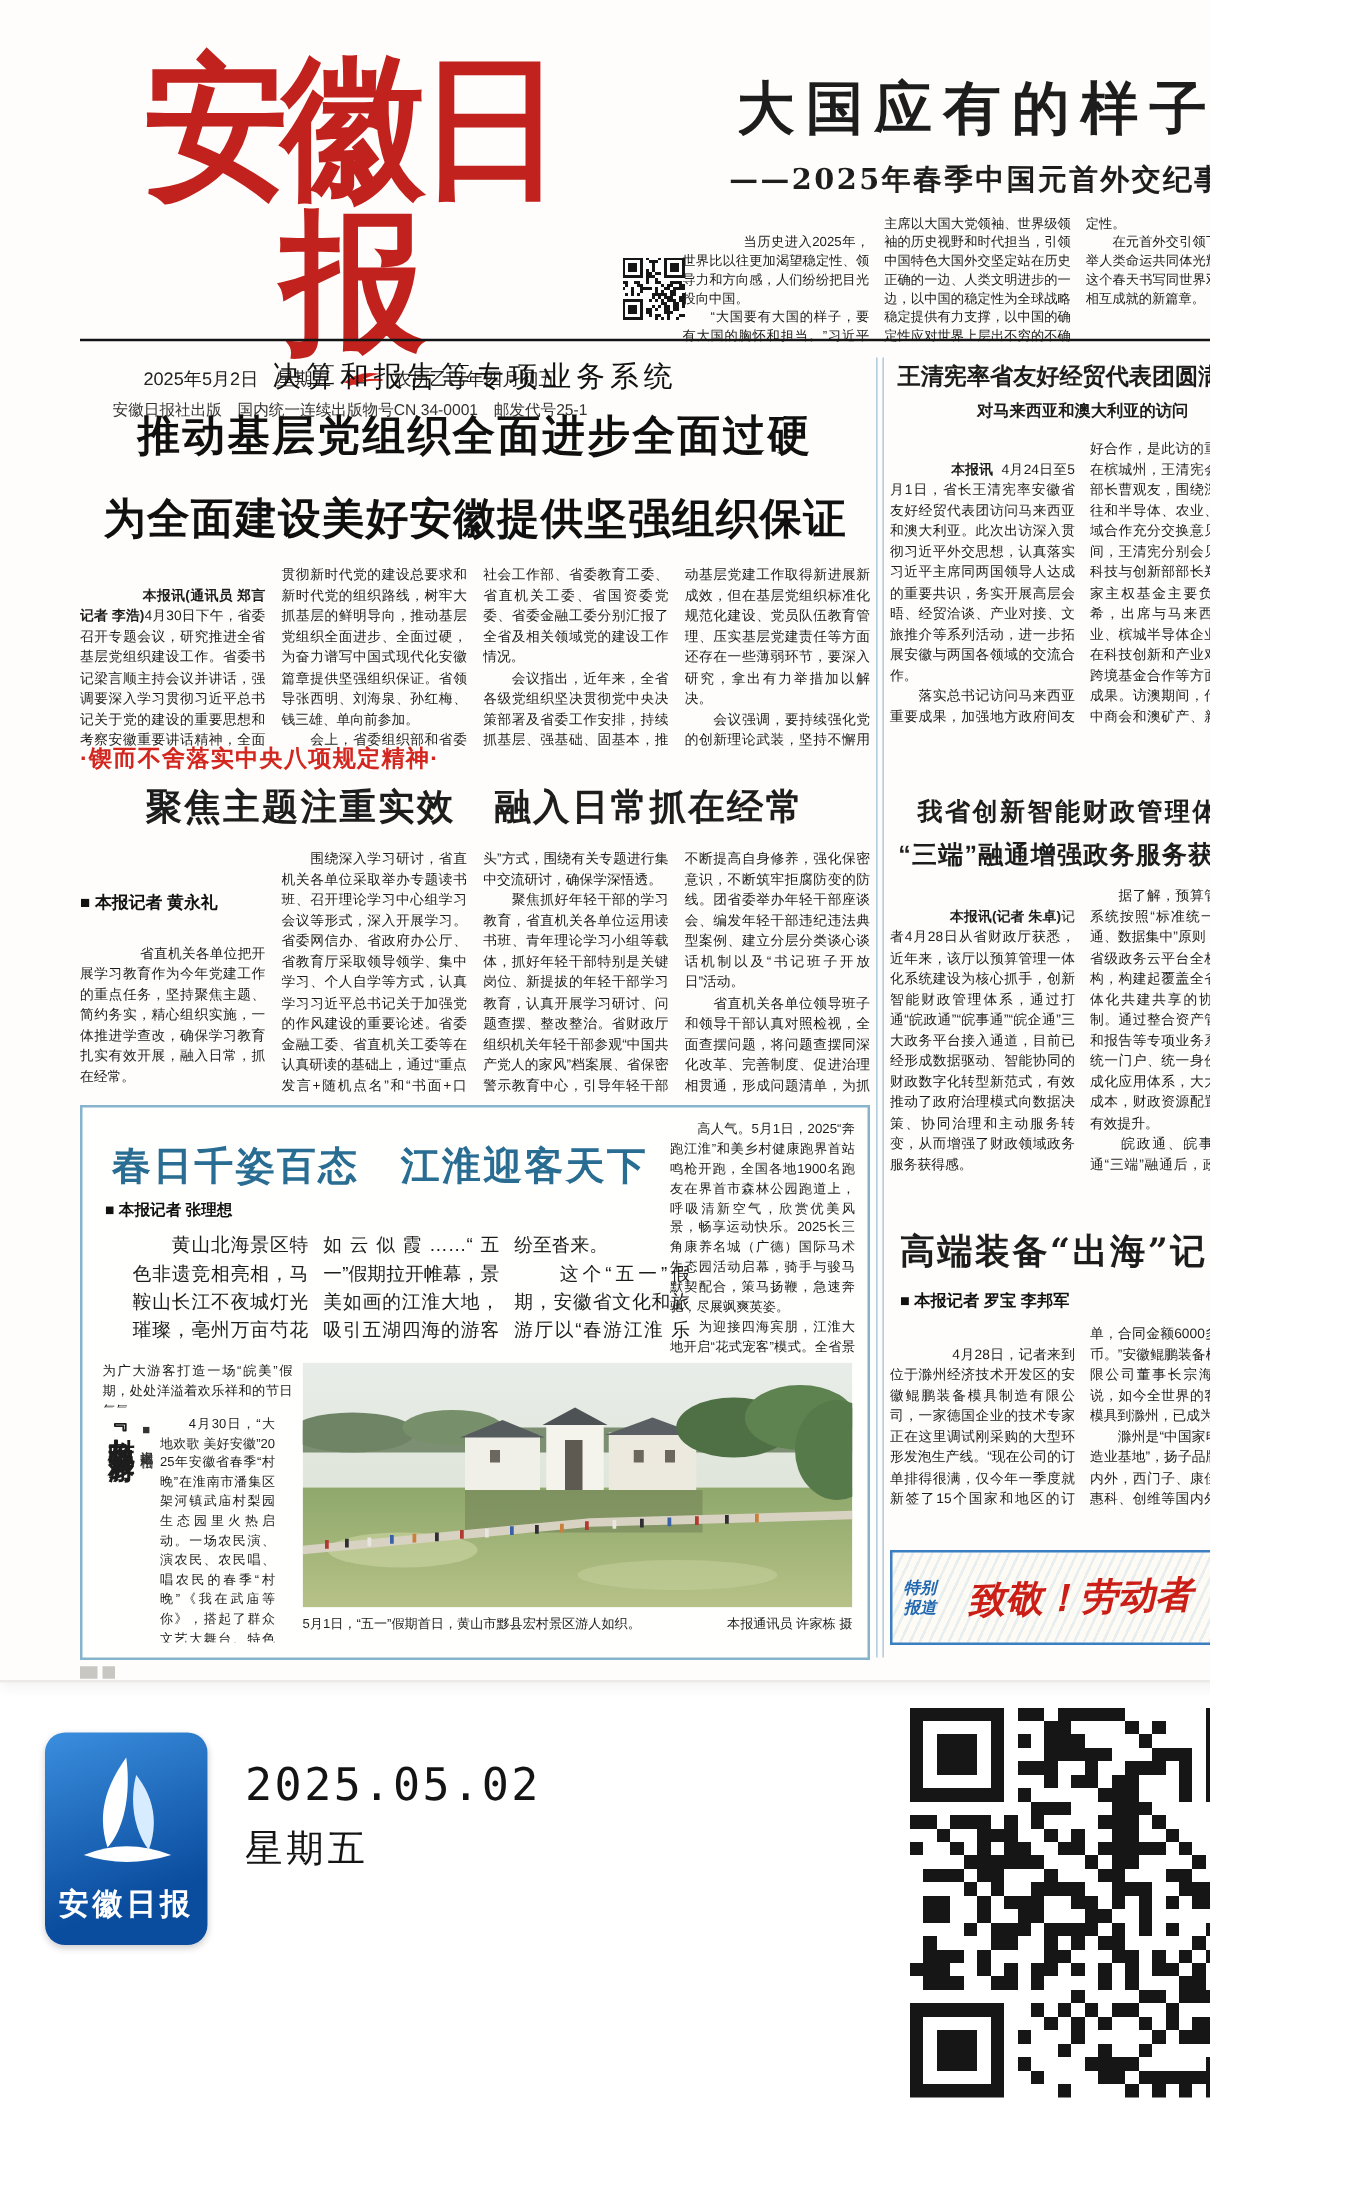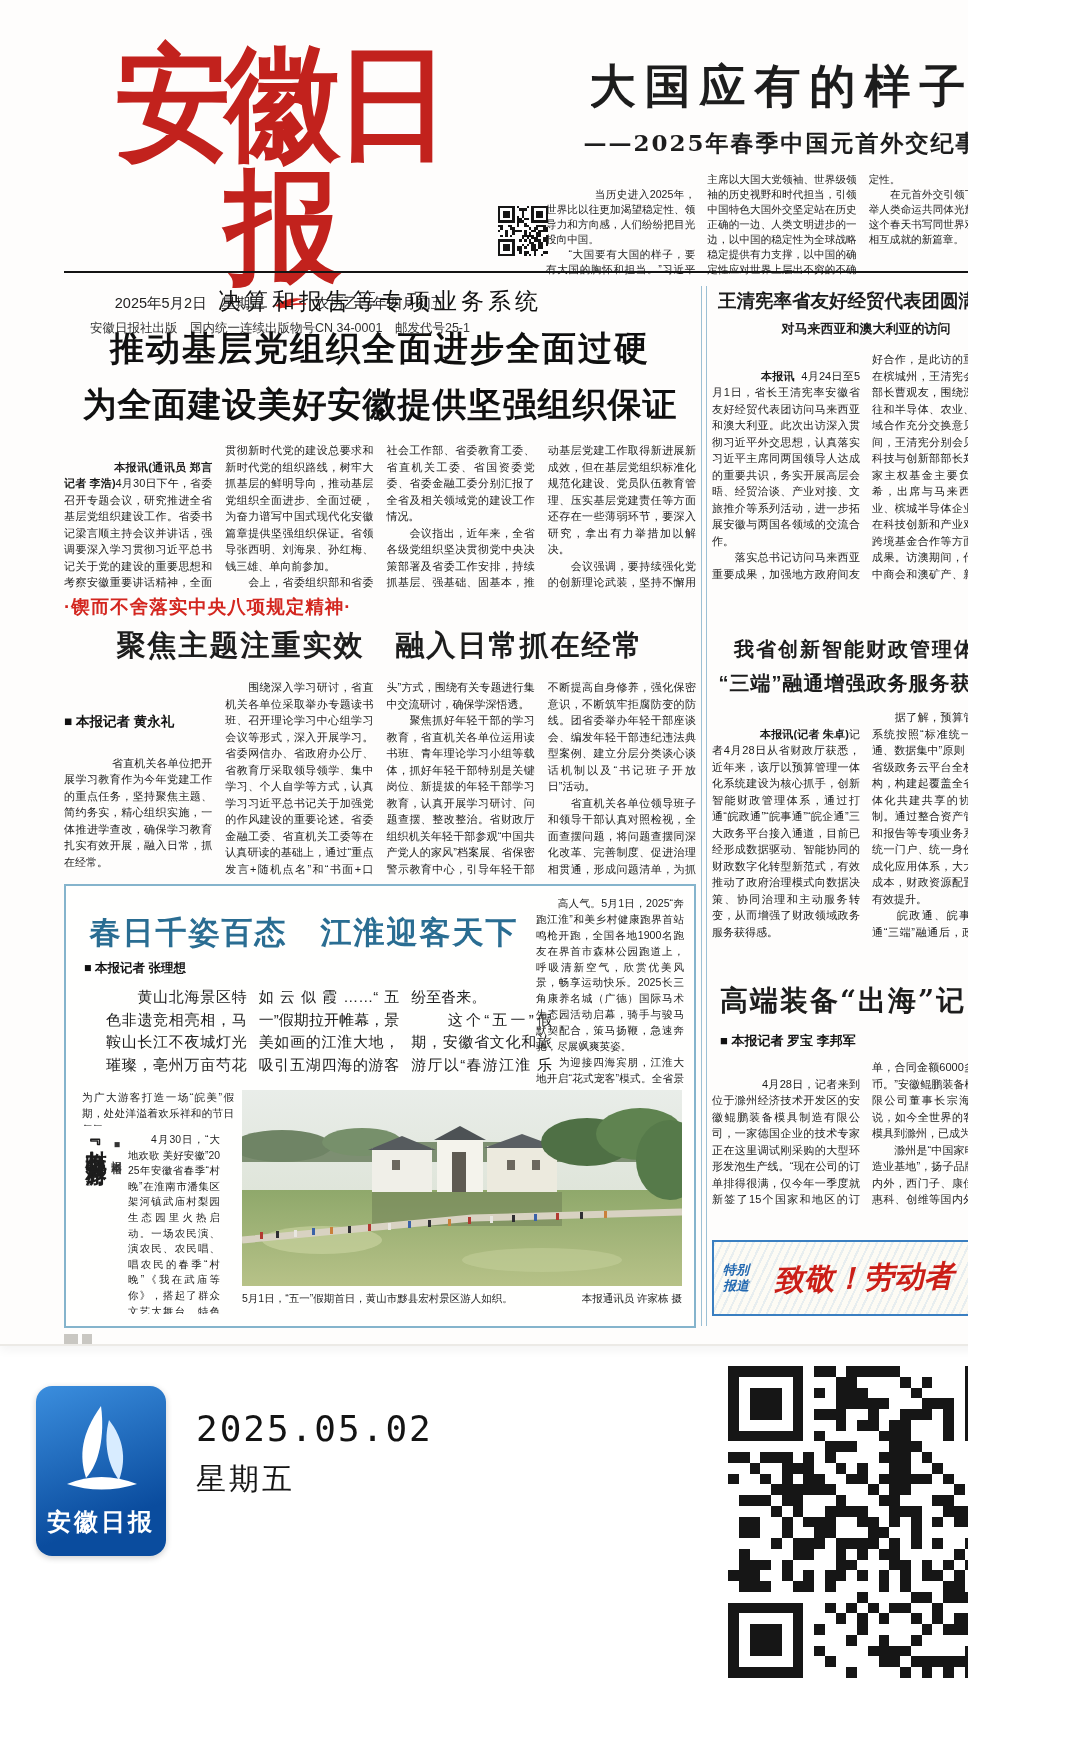--- a/index.html
+++ b/index.html
@@ -224,21 +224,21 @@
         
       </div>
     </div>
 
     <div class="abs rule" style="left:64px;top:271px;width:956px;"></div>
     <div class="abs vdivider" style="left:701px;top:286px;height:1040px;"></div>
 
     <div class="abs" style="left:64px;top:286px;width:632px;">
       <div class="conf-kicker ctr">决算和报告等专项业务系统</div>
       <div class="hei conf-h ctr" style="margin-top:9px;">推动基层党组织全面进步全面过硬</div>
-      <div class="hei conf-h ctr" style="margin-top:10px;letter-spacing:1px;">为全面建设美好安徽提供坚强组织保证</div>
+      <div class="hei conf-h ctr" style="margin-top:20px;letter-spacing:1px;">为全面建设美好安徽提供坚强组织保证</div>
       <div class="body-txt cols4" style="margin-top:14px;height:152px;">
         <span class="lede">　　本报讯(通讯员 郑言 记者 李浩)</span><span>4月30日下午，省委召开专题会议，研究推进全省基层党组织建设工作。省委书记梁言顺主持会议并讲话，强调要深入学习贯彻习近平总书记关于党的建设的重要思想和考察安徽重要讲话精神，全面贯彻新时代党的建设总要求和新时代党的组织路线，树牢大抓基层的鲜明导向，推动基层党组织全面进步、全面过硬，为奋力谱写中国式现代化安徽篇章提供坚强组织保证。省领导张西明、刘海泉、孙红梅、钱三雄、单向前参加。
 　　会上，省委组织部和省委社会工作部、省委教育工委、省直机关工委、省国资委党委、省委金融工委分别汇报了全省及相关领域党的建设工作情况。
 　　会议指出，近年来，全省各级党组织坚决贯彻党中央决策部署及省委工作安排，持续抓基层、强基础、固基本，推动基层党建工作取得新进展新成效，但在基层党组织标准化规范化建设、党员队伍教育管理、压实基层党建责任等方面还存在一些薄弱环节，要深入研究，拿出有力举措加以解决。
 　　会议强调，要持续强化党的创新理论武装，坚持不懈用习近平新时代中国特色社会主义思想凝心铸魂，把习近平总书记考察安徽重要讲话精神作为必修课、主修课，用好“三会一课”、主题党日等载体，把基层党组织建设成为坚定践行“两个维护”的坚强战斗堡垒。要扎实开展深入贯彻中央八项规定精神学习教育，以严的标准、严的要求一体推进学查改，注重开门搞教育，真正让群众可感可及。要不断严密组织体系，坚持补短板、填空白与提质量、强功能并举，加大抓党建促乡村振兴力度，持续深化党建引领基层治理，组织实施新兴领域党建攻坚，找准服务中心大局的切入点、发力点，推动党的组织优势转化为发展优势、治理效能。要在把握基层党建规律、完善推进机制上下更大功夫，拧紧基层党建责任链条，持续为基层减负赋能，加大基层保障力度，推动基层党建各项任务一贯到底、落实落地。</span>
       </div>
     </div>
 
     <div class="abs" style="left:64px;top:594px;width:632px;">
       <div class="reg-kicker">·锲而不舍落实中央八项规定精神·</div>

